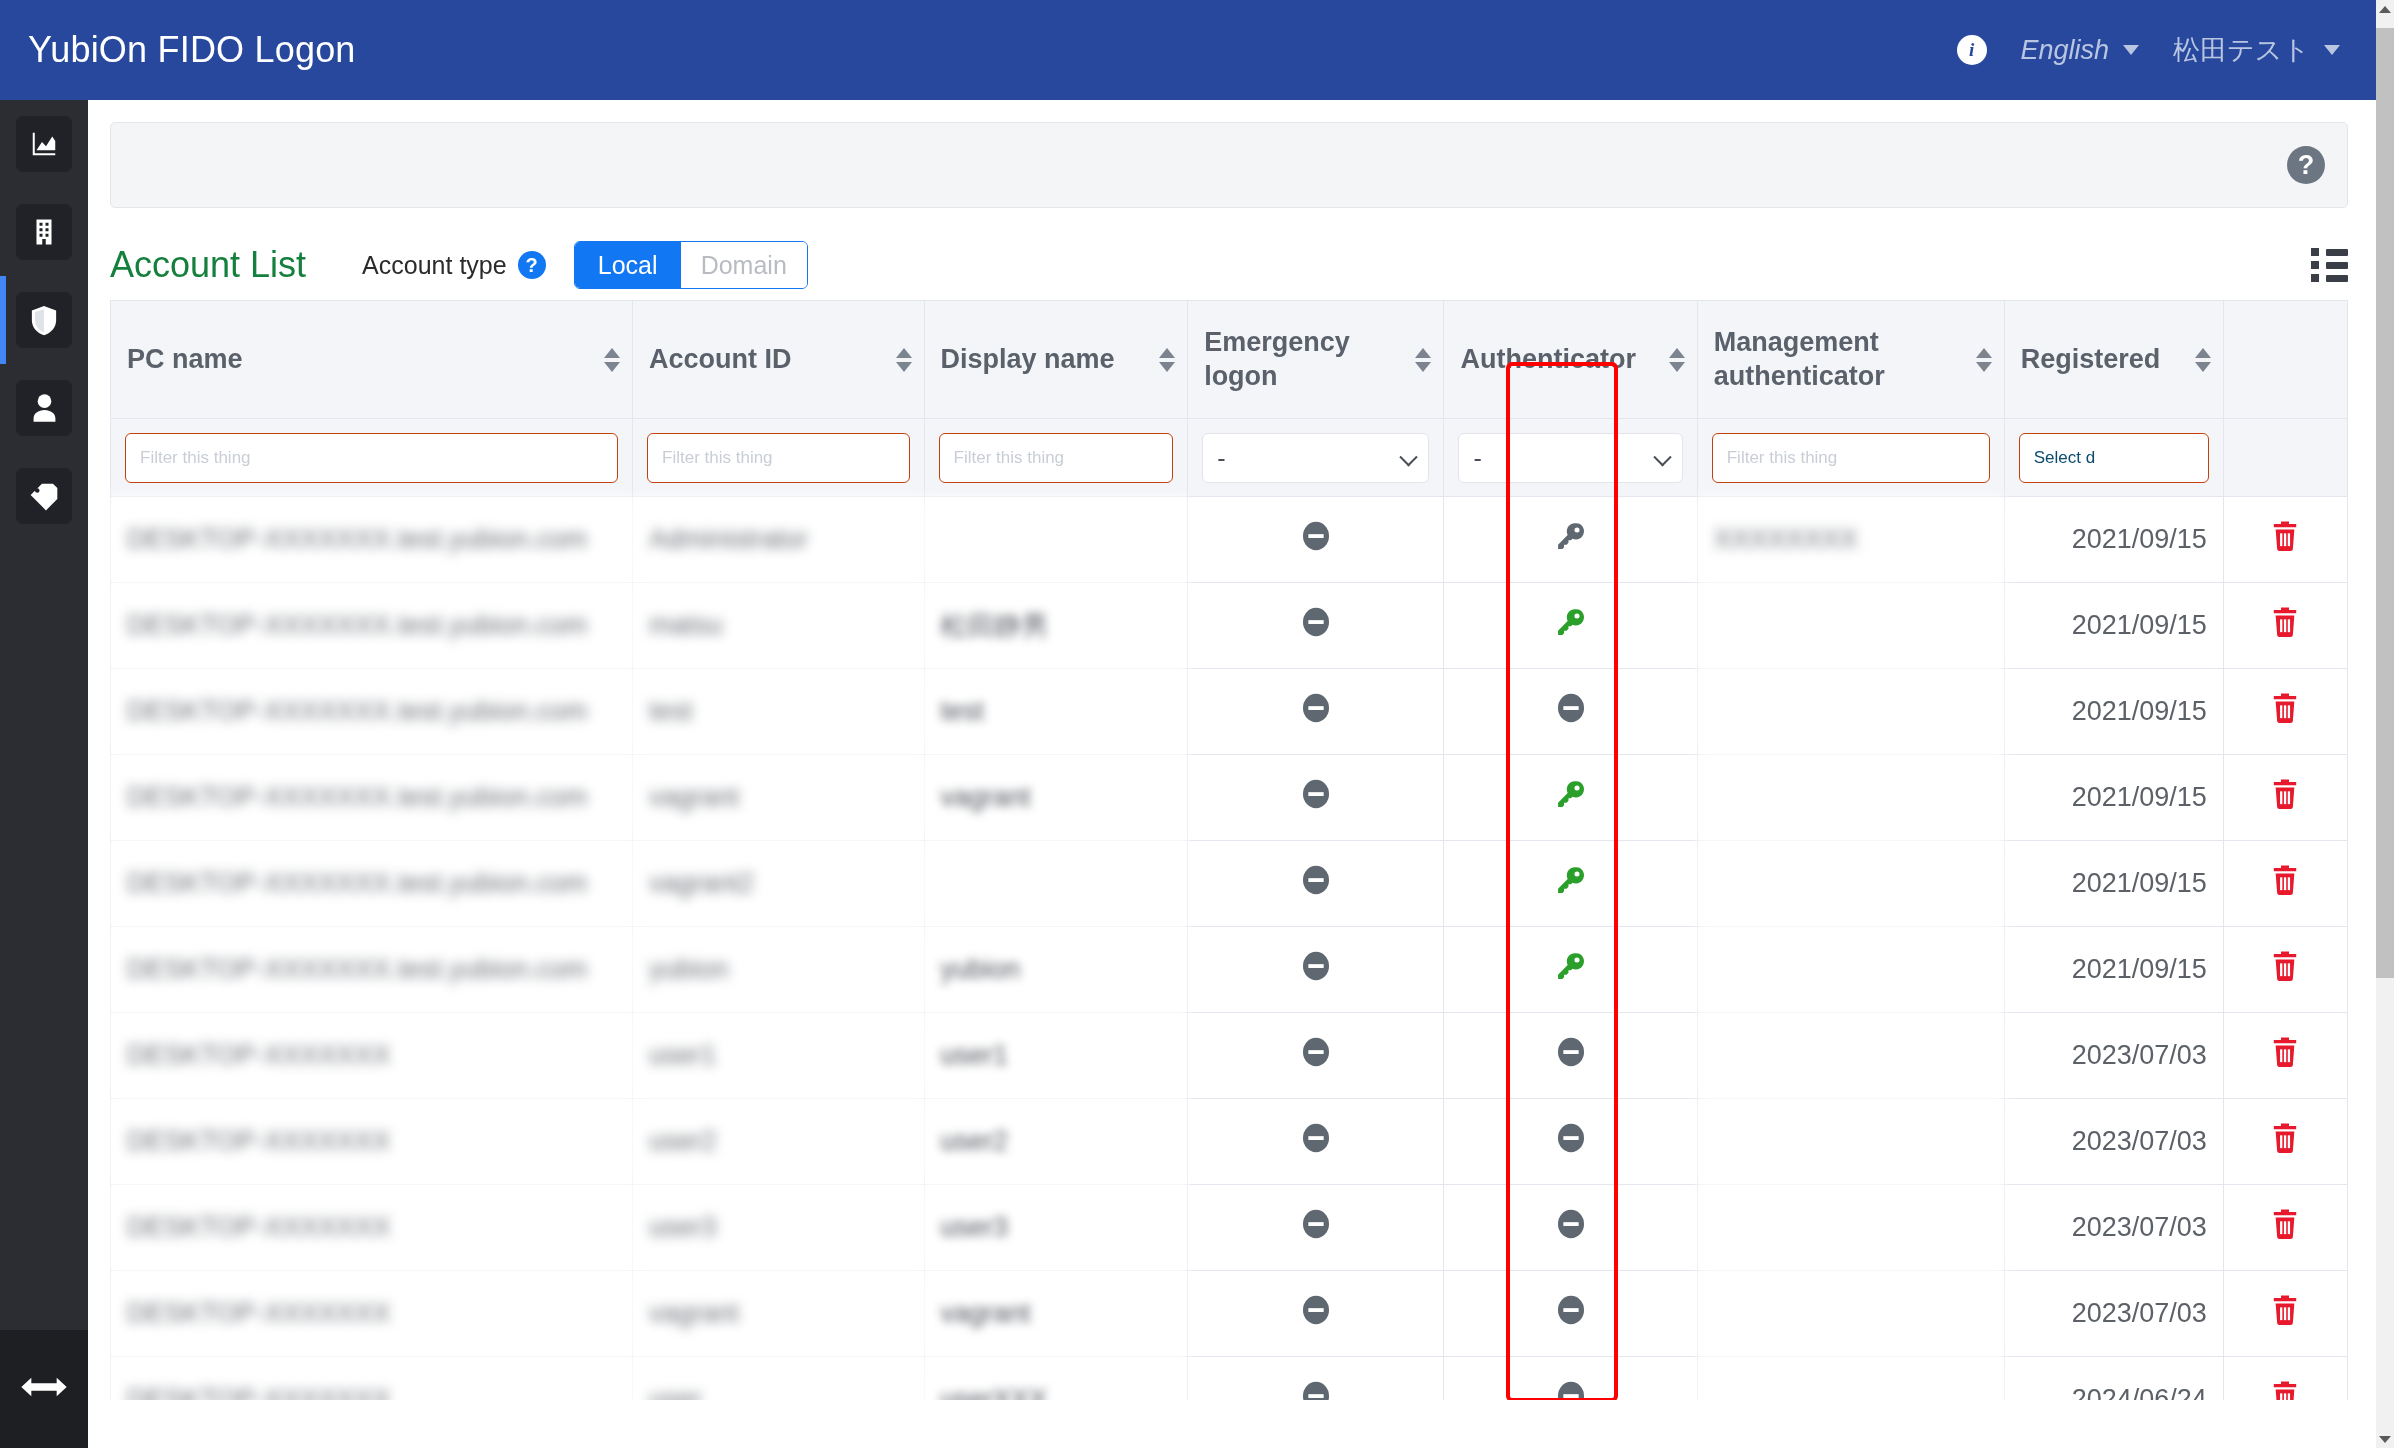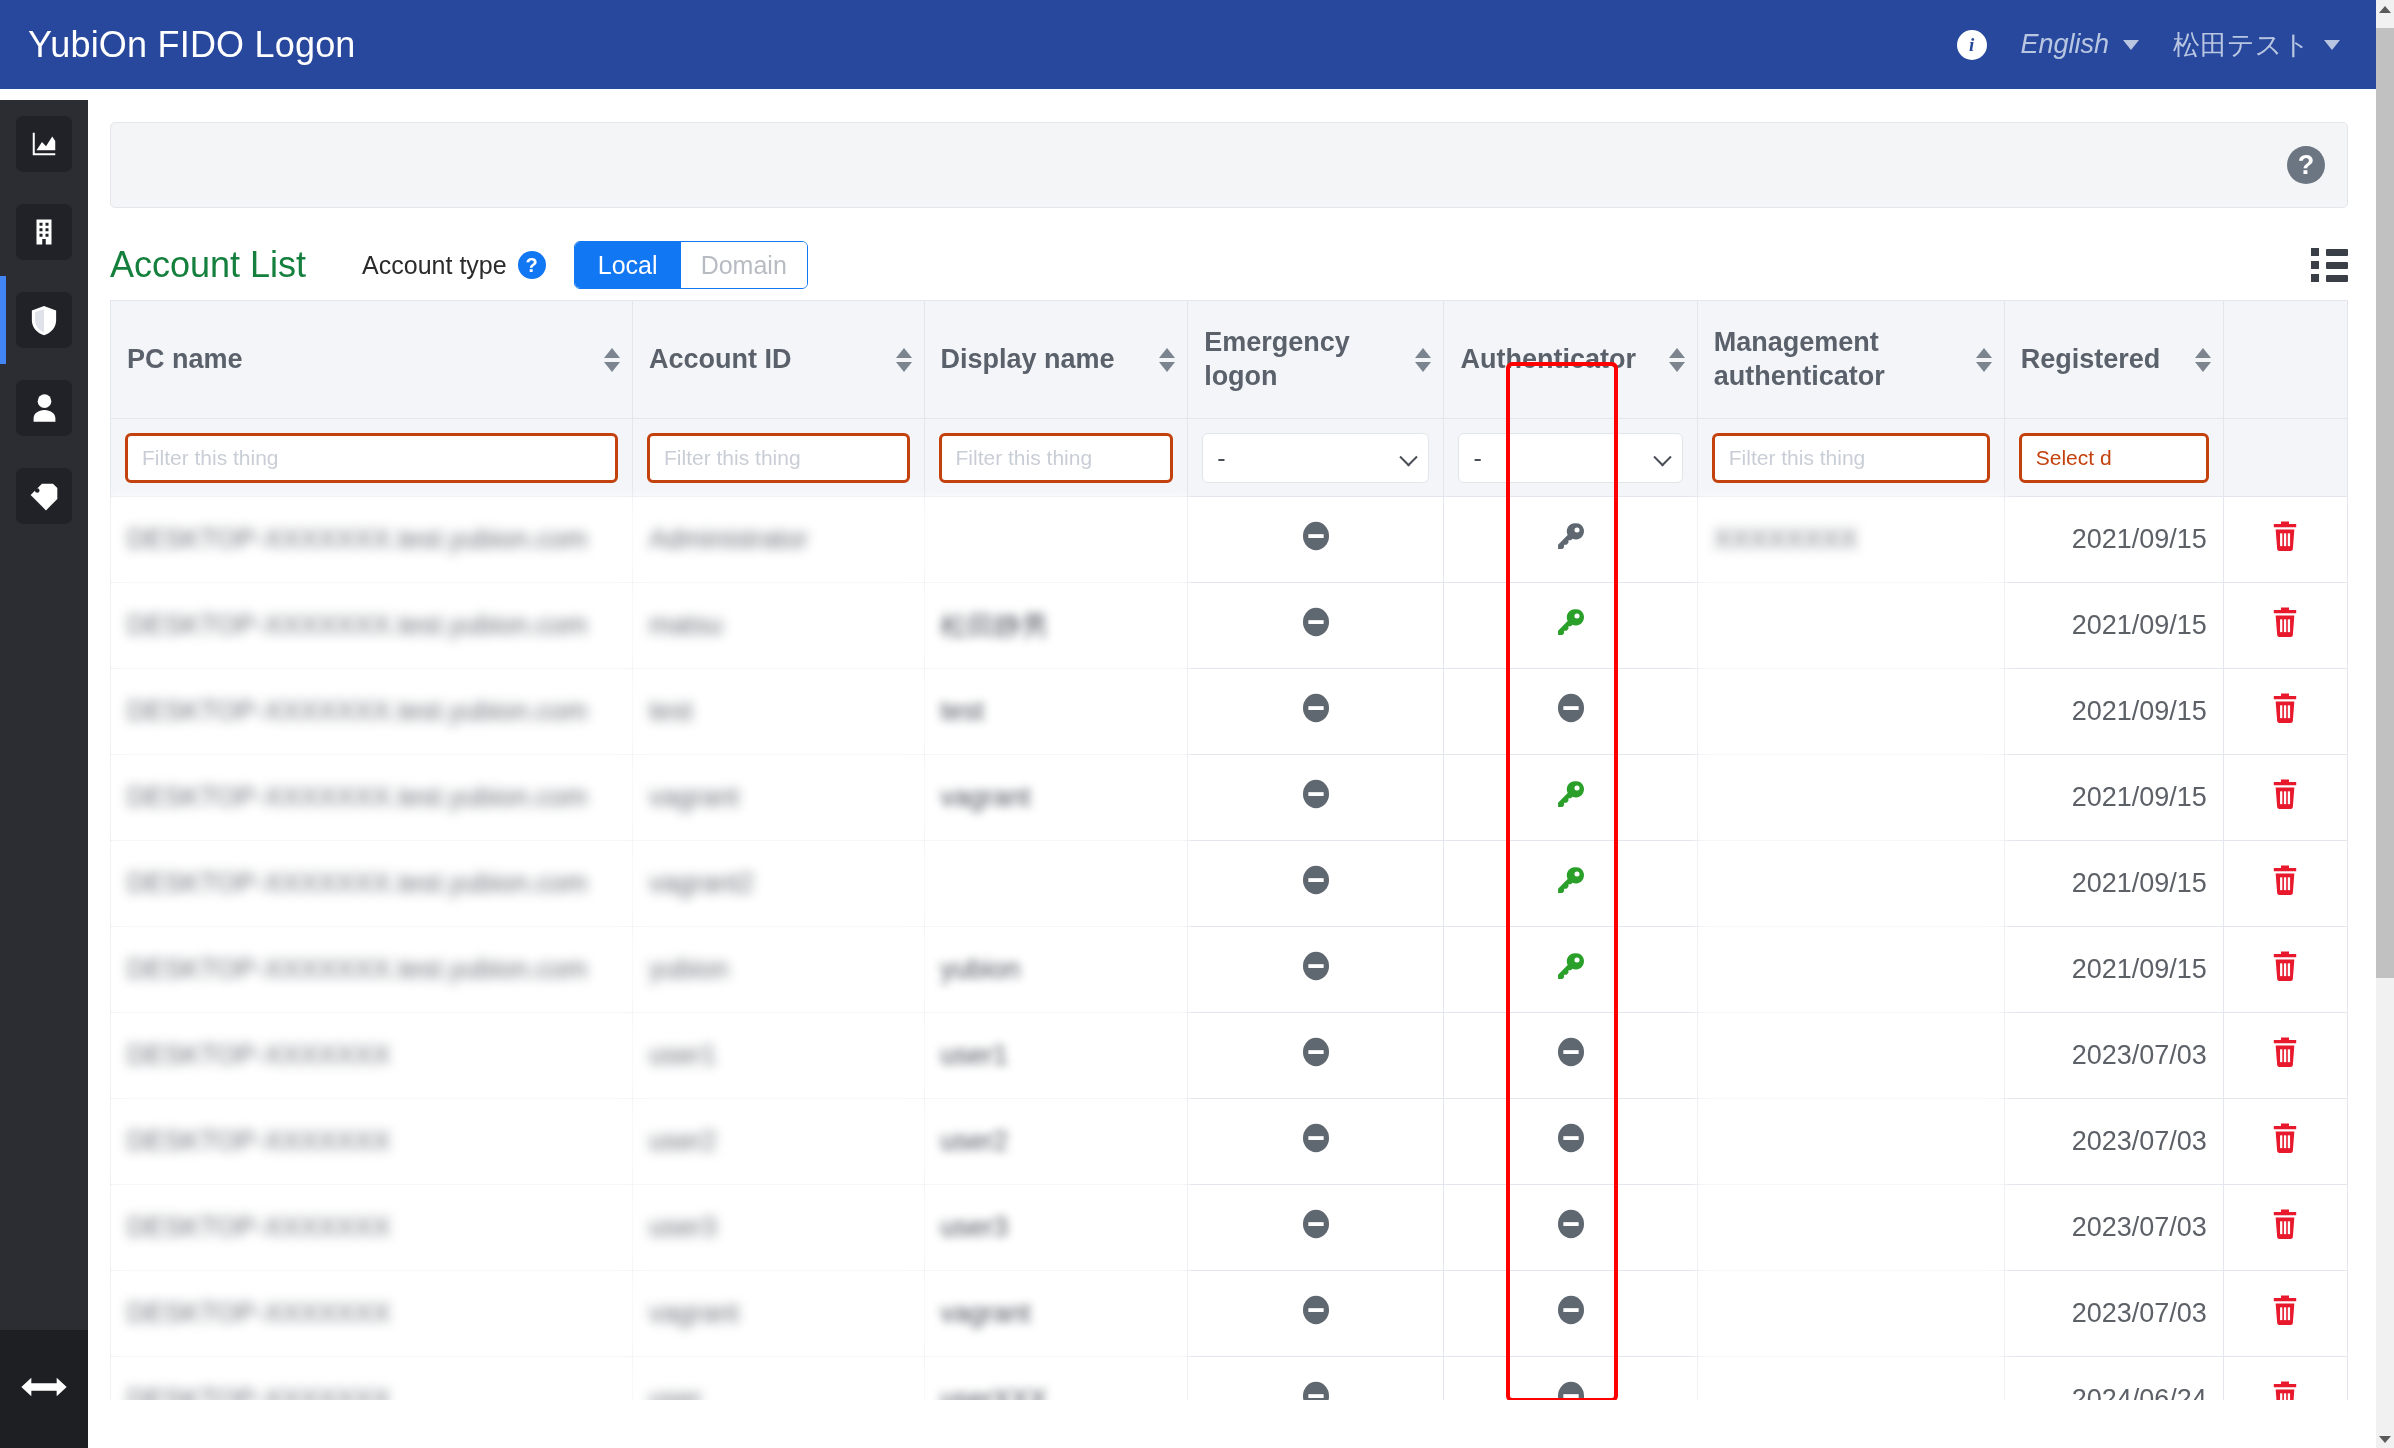--- a/index.html
+++ b/index.html
@@ -7,21 +7,21 @@
     width: 2394px; height: 1448px;
     overflow: hidden;
     font-family: "Liberation Sans", sans-serif;
     background: #ffffff;
   }
   .app { position: relative; width: 2394px; height: 1448px; overflow: hidden; }
 
   
   .topbar {
     position: absolute; top: 0; left: 0;
-    width: 2376px; height: 89px;
+    width: 2376px; height: 100px;
     background: #27489c;
     display: flex; align-items: center;
     z-index: 40;
   }
   .brand {
     color: #ffffff;
     font-size: 36px;
     margin-left: 28px;
     letter-spacing: .2px;
     white-space: nowrap;
@@ -217,26 +217,26 @@
   .sorter i.up   { border-bottom: 10px solid #7c848f; }
   .sorter i.down { border-top: 10px solid #7c848f; }
 
   thead tr.filter-row td {
     background: #f3f5f9;
     height: 78px;
     padding: 0 14px;
   }
   .finput {
     width: 100%; height: 50px;
-    border: 3px solid #c2410c;
+    border: 1px solid #c2410c;
     border-radius: 6px;
     background: #ffffff;
     padding: 0 14px;
-    font-size: 21px;
-    color: #c2410c;
+    font-size: 17px;
+    color: #0c4a6e;
     font-family: "Liberation Sans", sans-serif;
     outline: none;
   }
   .finput::placeholder { color: #c9ced6; }
   .fselect {
     width: 100%; height: 50px;
     border: 1px solid #e2e5ea;
     border-radius: 6px;
     background: #ffffff;
     padding: 0 30px 0 14px;

